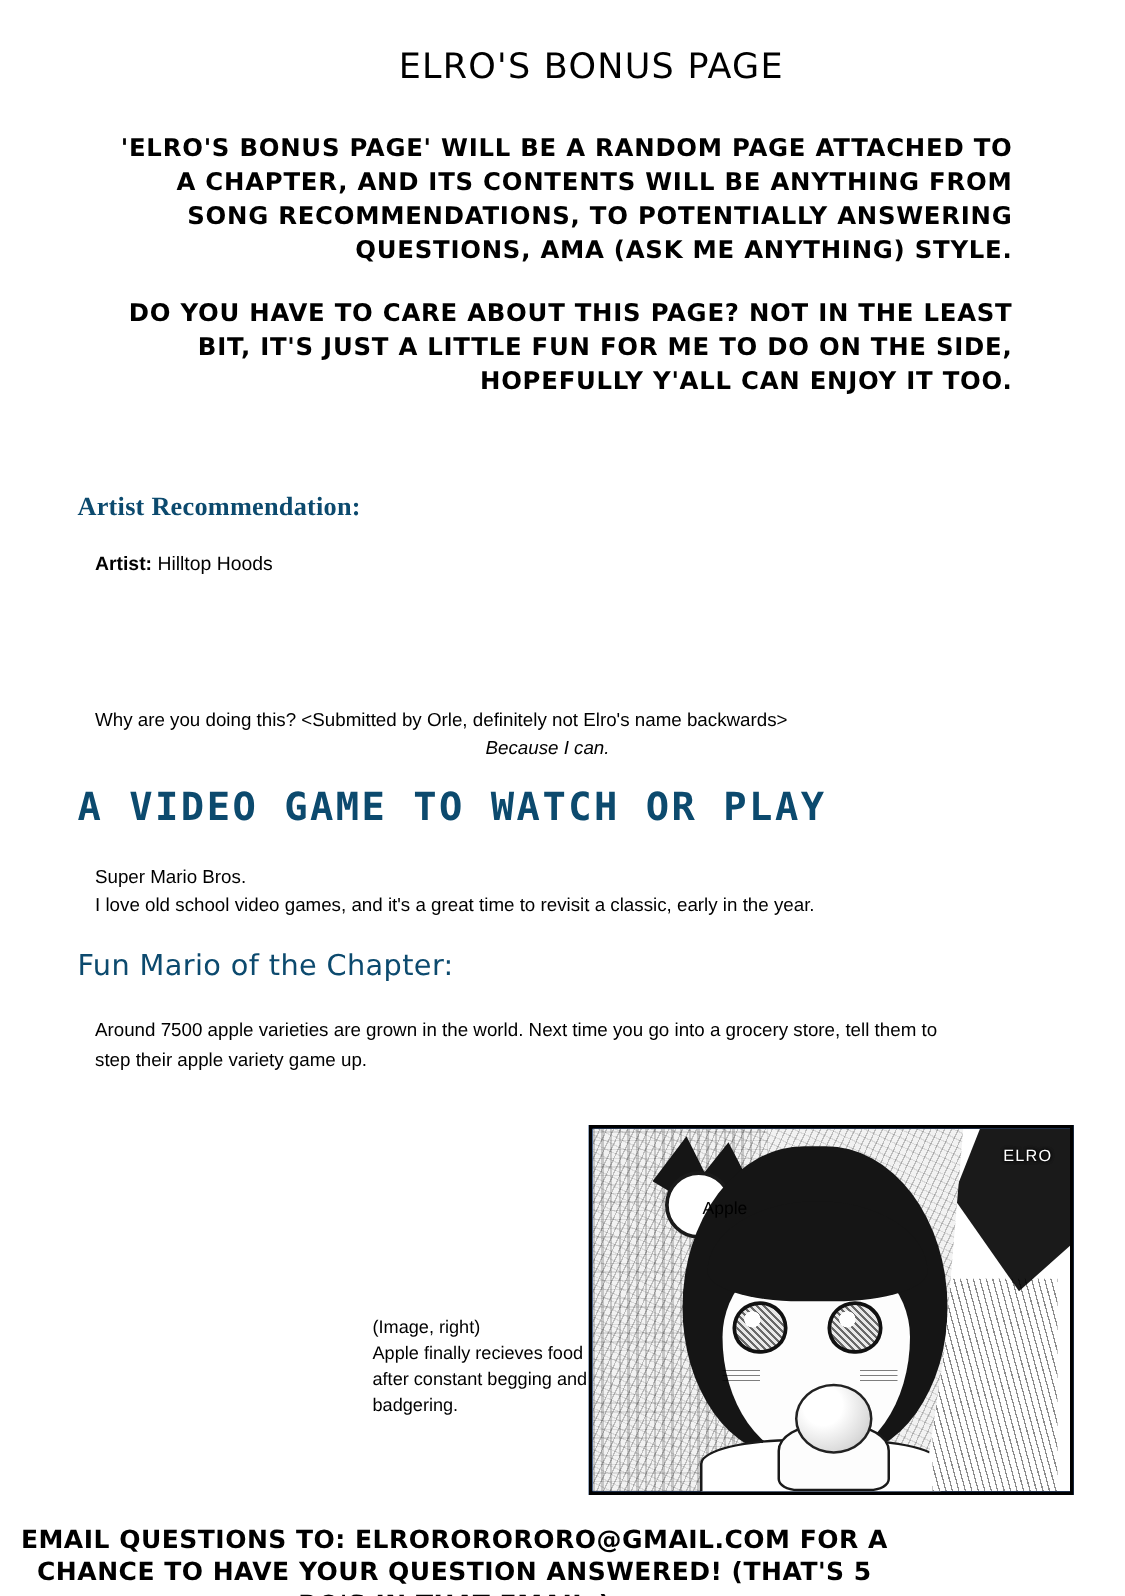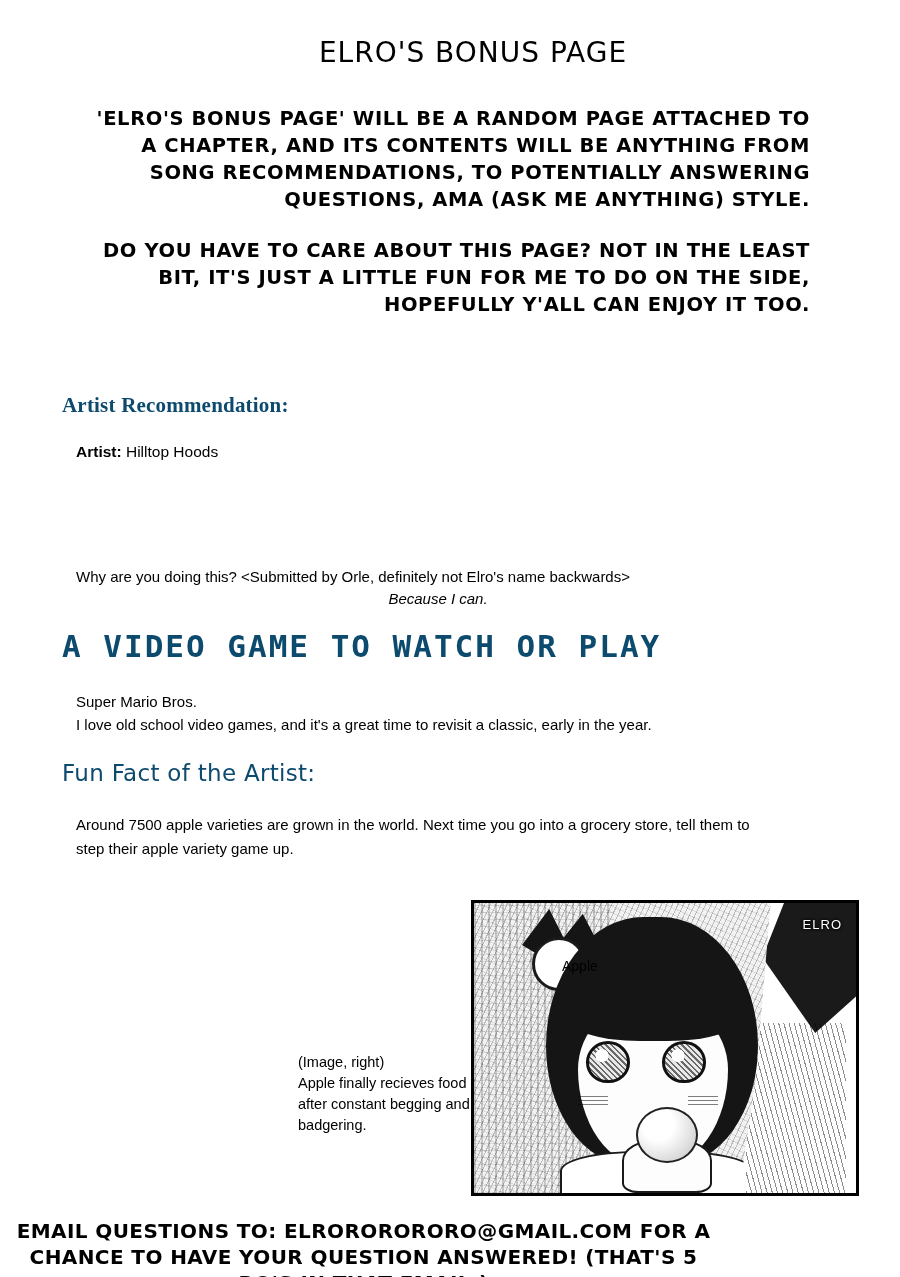--- a/index.html
+++ b/index.html
@@ -334,21 +334,21 @@
     <span>Why are you doing this? &lt;Submitted by Orle, definitely not Elro's name backwards&gt;</span>
     <span class="question-answer">Because I can.</span>
   </div>
 
   <div class="section-head h-game">A VIDEO GAME TO WATCH OR PLAY</div>
   <div class="game-body">
     <div>Super Mario Bros.</div>
     <div>I love old school video games, and it's a great time to revisit a classic, early in the year.</div>
   </div>
 
-  <div class="section-head h-fun">Fun Fact of the Artist:</div>
+  <div class="section-head h-fun">Fun Mario of the Chapter:</div>
   <div class="fun-body">Around 7500 apple varieties are grown in the world. Next time you go into a grocery store, tell them to step their apple variety game up.</div>
 
   <div class="caption">
     <div>(Image, right)</div>
     <div>Apple finally recieves food after constant begging and badgering.</div>
   </div>
 
   <div class="panel">
     <div class="panel-bg"></div>
     <div class="panel-bg2"></div>

